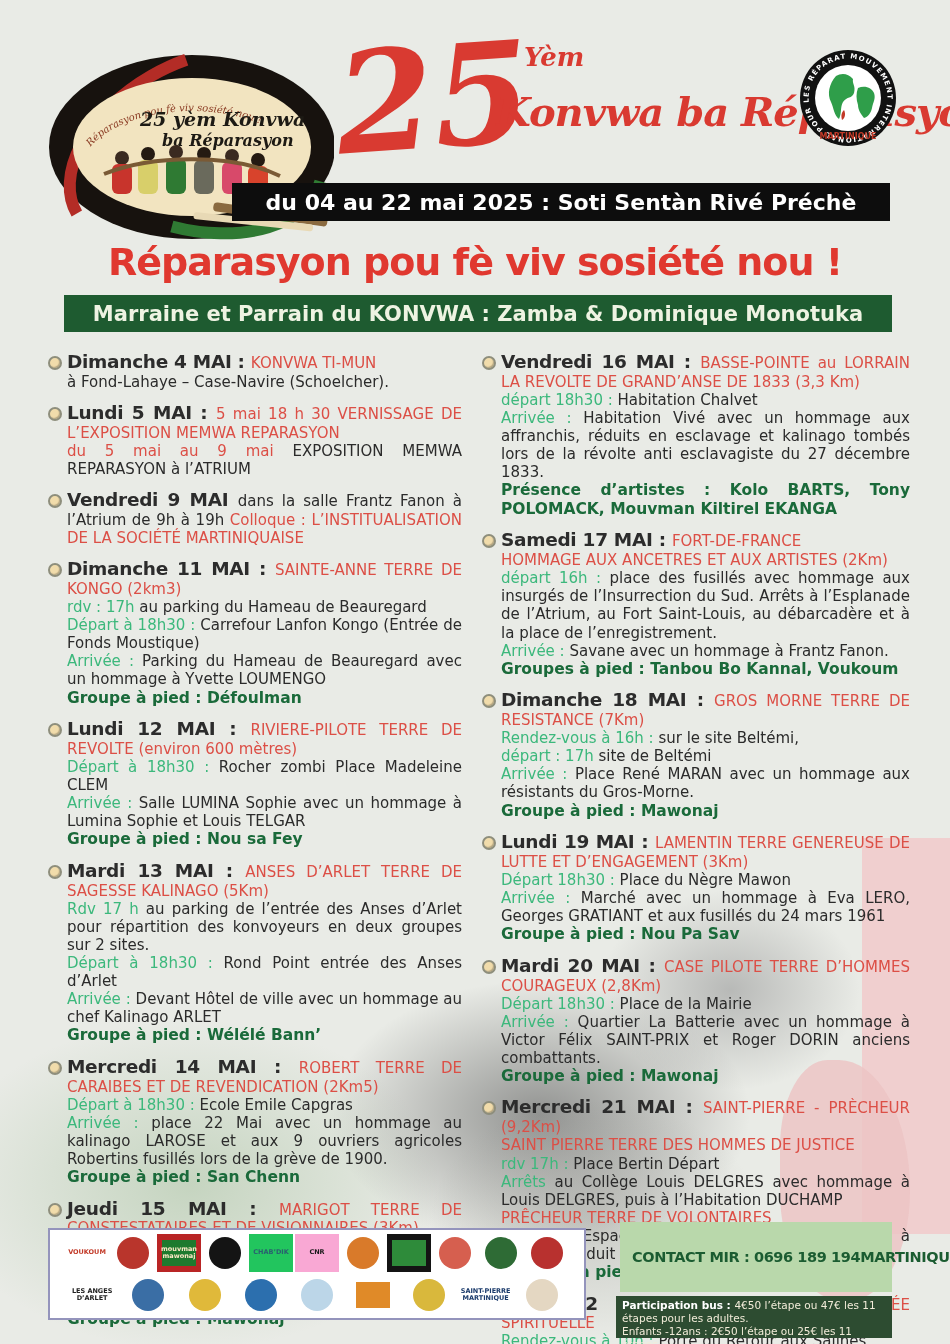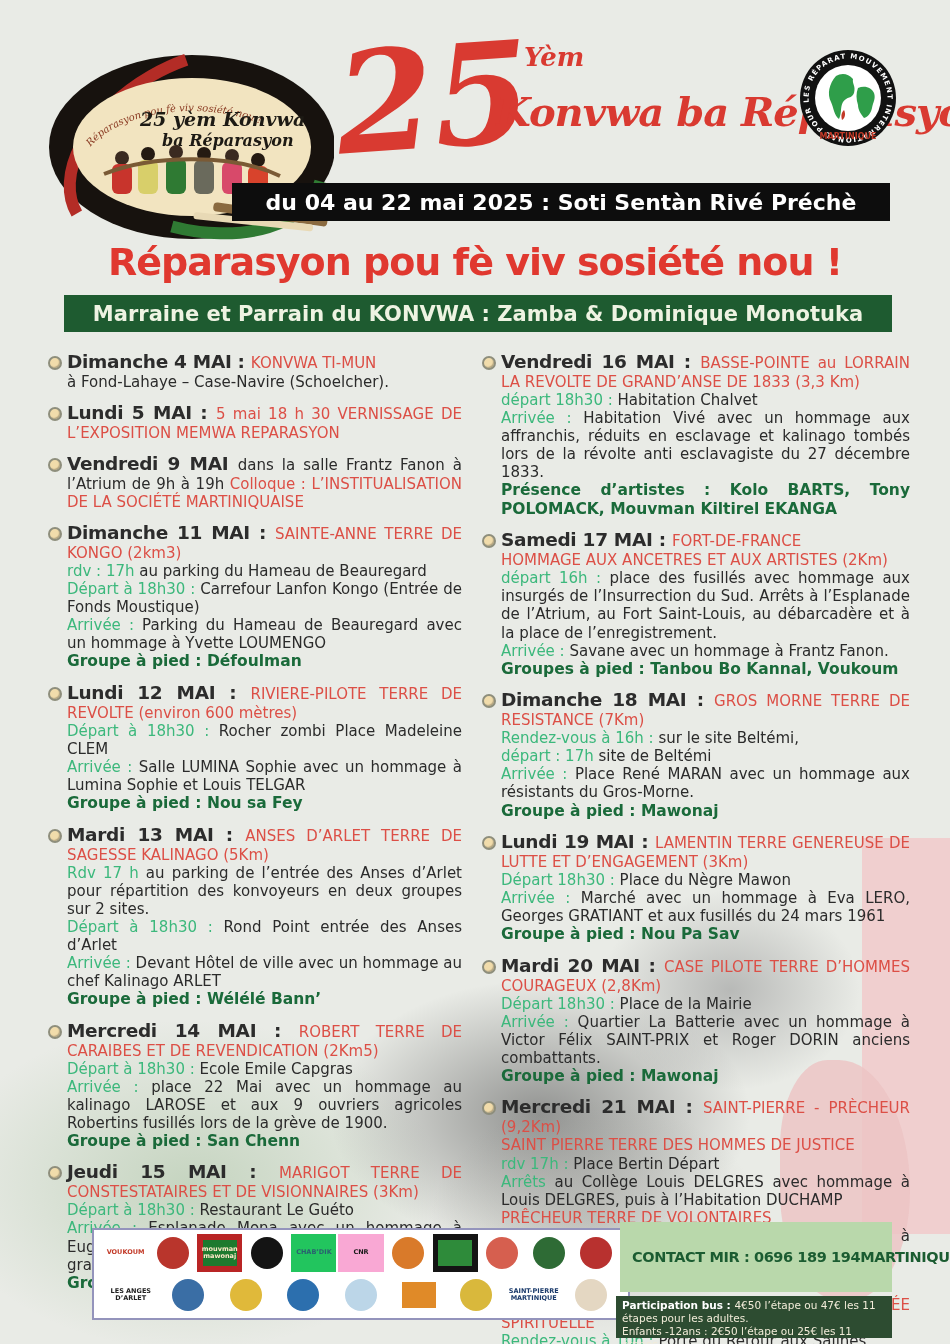--- a/index.html
+++ b/index.html
@@ -73,21 +73,21 @@
   .seg-date{font-weight:700;font-size:18.5px;color:#2c2c2c;letter-spacing:-0.3px;}
   .seg-red{color:#dc4f46;font-size:15px;}
   .seg-green{color:#3cb87c;font-size:15px;}
   .seg-text{color:#2b2b2b;font-size:15px;}
   .seg-gbold{color:#1a6a3a;font-weight:700;font-size:15.5px;}
 
   
   .partners{
     position:absolute;left:48px;top:1228px;width:538px;height:92px;
     background:#fff;border:2px solid #9494bc;
-    display:flex;flex-direction:column;justify-content:space-around;padding:2px 8px;box-sizing:border-box;margin-left:44px;
+    display:flex;flex-direction:column;justify-content:space-around;padding:2px 14px;box-sizing:border-box;
   }
   .partner-row{display:flex;justify-content:space-between;align-items:center;}
   .ptile{height:38px;display:flex;align-items:center;justify-content:center;overflow:hidden;flex:1;margin:0 1px;position:relative;}
   .ptile .pcirc{width:32px;height:32px;border-radius:50%;}
   .ptile .pstripe{width:34px;height:26px;}
   .ptile .plabel{font-size:6.5px;font-weight:700;text-align:center;line-height:1.1;position:relative;z-index:1;}
   .contact-box{
     position:absolute;left:620px;top:1222px;width:272px;height:70px;
     background:#b9d8ab;display:flex;align-items:center;gap:6px;padding:4px 6px;box-sizing:border-box;
   }
@@ -175,20 +175,21 @@
   <div class="columns">
     <div class="col col-left" id="col-left">
         <div class="event">
           <span class="bullet"></span>
           <div class="line"><span class="seg seg-date">Dimanche 4 MAI : </span><span class="seg seg-red">KONVWA TI-MUN</span></div>
           <div class="line"><span class="seg seg-text">à Fond-Lahaye – Case-Navire (Schoelcher).</span></div>
         </div>
         <div class="event">
           <span class="bullet"></span>
           <div class="line"><span class="seg seg-date">Lundi 5 MAI : </span><span class="seg seg-red">5 mai 18 h 30 VERNISSAGE DE L’EXPOSITION MEMWA REPARASYON</span></div>
+          <div class="line"><span class="seg seg-red">du 5 mai au 9 mai </span><span class="seg seg-text">EXPOSITION MEMWA REPARASYON à l’ATRIUM</span></div>
         </div>
         <div class="event">
           <span class="bullet"></span>
           <div class="line"><span class="seg seg-date">Vendredi 9 MAI </span><span class="seg seg-text">dans la salle Frantz Fanon à l’Atrium de 9h à 19h </span><span class="seg seg-red">Colloque : L’INSTITUALISATION DE LA SOCIÉTÉ MARTINIQUAISE</span></div>
         </div>
         <div class="event">
           <span class="bullet"></span>
           <div class="line"><span class="seg seg-date">Dimanche 11 MAI : </span><span class="seg seg-red">SAINTE-ANNE TERRE DE KONGO (2km3)</span></div>
           <div class="line"><span class="seg seg-green">rdv : 17h </span><span class="seg seg-text">au parking du Hameau de Beauregard</span></div>
           <div class="line"><span class="seg seg-green">Départ à 18h30 : </span><span class="seg seg-text">Carrefour Lanfon Kongo (Entrée de Fonds Moustique)</span></div>

